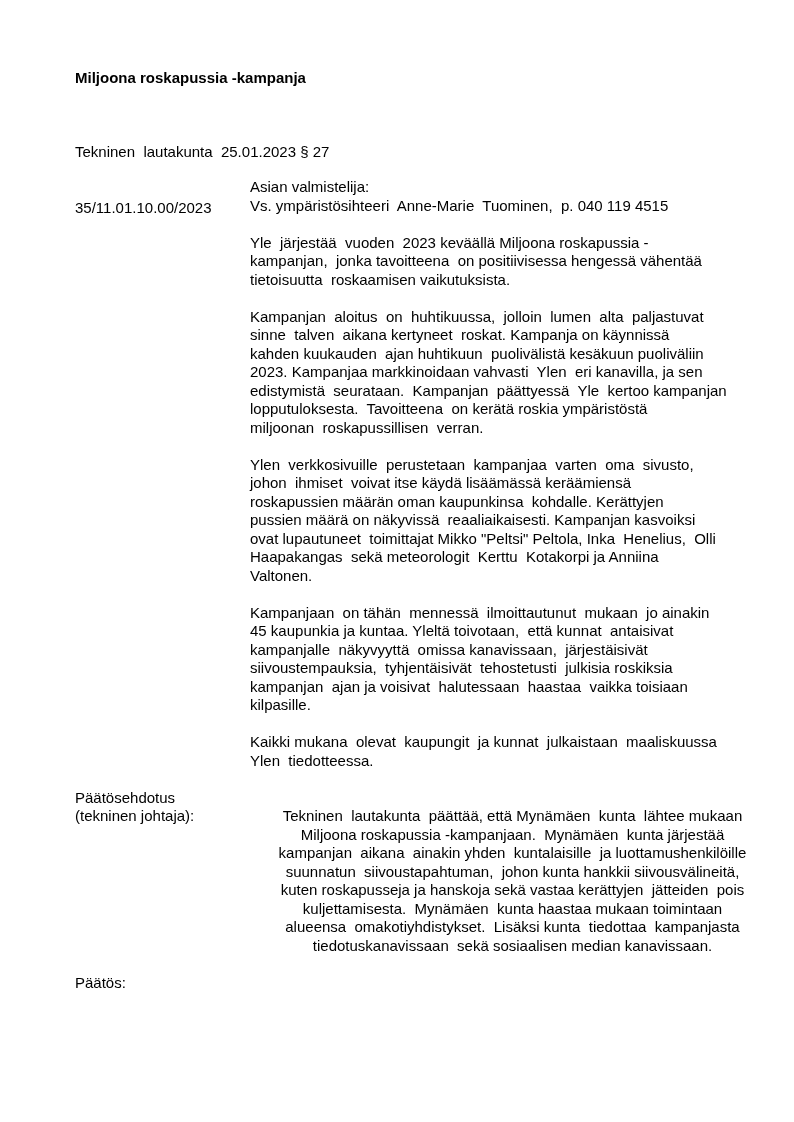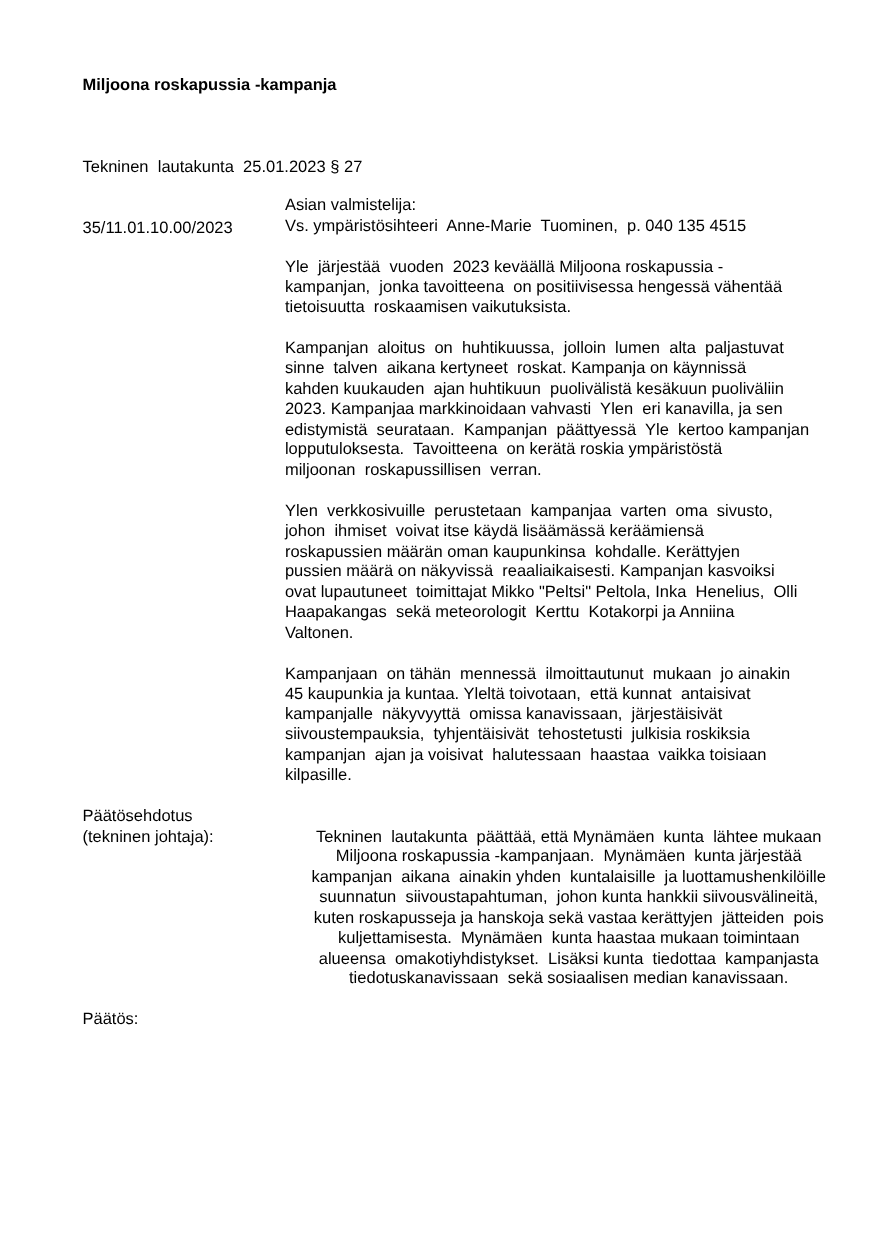--- a/index.html
+++ b/index.html
@@ -33,21 +33,20 @@
   }
   .doc-body {
     position: absolute;
     left: 75px;
     top: 178px;
     width: 700px;
   }
   .row {
     display: flex;
     margin-bottom: 18.5px;
-    gap: 9px;
   }
   .row .label-col {
     flex: 0 0 175px;
     width: 175px;
     white-space: pre;
   }
   .row .content-col {
     flex: 1 1 auto;
     white-space: pre;
   }
@@ -65,21 +64,21 @@
 
   <div class="doc-meta">
     <div>Tekninen  lautakunta  25.01.2023 § 27</div>
     <div>35/11.01.10.00/2023</div>
   </div>
 
   <div class="doc-body">
 
     <div class="row">
       <div class="label-col"></div>
-      <div class="content-col"><div>Asian valmistelija:</div><div>Vs. ympäristösihteeri  Anne-Marie  Tuominen,  p. 040 135 4515</div></div>
+      <div class="content-col"><div>Asian valmistelija:</div><div>Vs. ympäristösihteeri  Anne-Marie  Tuominen,  p. 040 119 4515</div></div>
     </div>
 
     <div class="row">
       <div class="label-col"></div>
       <div class="content-col"><div>Yle  järjestää  vuoden  2023 keväällä Miljoona roskapussia -</div><div>kampanjan,  jonka tavoitteena  on positiivisessa hengessä vähentää</div><div>tietoisuutta  roskaamisen vaikutuksista.</div></div>
     </div>
 
     <div class="row">
       <div class="label-col"></div>
       <div class="content-col"><div>Kampanjan  aloitus  on  huhtikuussa,  jolloin  lumen  alta  paljastuvat</div><div>sinne  talven  aikana kertyneet  roskat. Kampanja on käynnissä</div><div>kahden kuukauden  ajan huhtikuun  puolivälistä kesäkuun puoliväliin</div><div>2023. Kampanjaa markkinoidaan vahvasti  Ylen  eri kanavilla, ja sen</div><div>edistymistä  seurataan.  Kampanjan  päättyessä  Yle  kertoo kampanjan</div><div>lopputuloksesta.  Tavoitteena  on kerätä roskia ympäristöstä</div><div>miljoonan  roskapussillisen  verran.</div></div>
@@ -88,20 +87,24 @@
     <div class="row">
       <div class="label-col"></div>
       <div class="content-col"><div>Ylen  verkkosivuille  perustetaan  kampanjaa  varten  oma  sivusto,</div><div>johon  ihmiset  voivat itse käydä lisäämässä keräämiensä</div><div>roskapussien määrän oman kaupunkinsa  kohdalle. Kerättyjen</div><div>pussien määrä on näkyvissä  reaaliaikaisesti. Kampanjan kasvoiksi</div><div>ovat lupautuneet  toimittajat Mikko "Peltsi" Peltola, Inka  Henelius,  Olli</div><div>Haapakangas  sekä meteorologit  Kerttu  Kotakorpi ja Anniina</div><div>Valtonen.</div></div>
     </div>
 
     <div class="row">
       <div class="label-col"></div>
       <div class="content-col"><div>Kampanjaan  on tähän  mennessä  ilmoittautunut  mukaan  jo ainakin</div><div>45 kaupunkia ja kuntaa. Yleltä toivotaan,  että kunnat  antaisivat</div><div>kampanjalle  näkyvyyttä  omissa kanavissaan,  järjestäisivät</div><div>siivoustempauksia,  tyhjentäisivät  tehostetusti  julkisia roskiksia</div><div>kampanjan  ajan ja voisivat  halutessaan  haastaa  vaikka toisiaan</div><div>kilpasille.</div></div>
     </div>
 
+    <div class="row">
+      <div class="label-col"></div>
+      <div class="content-col"><div>Kaikki mukana  olevat  kaupungit  ja kunnat  julkaistaan  maaliskuussa</div><div>Ylen  tiedotteessa.</div></div>
+    </div>
 
     <div class="row">
       <div class="label-col"><div>Päätösehdotus</div><div>(tekninen johtaja):</div></div>
       <div class="content-col offset-one-line"><div>Tekninen  lautakunta  päättää, että Mynämäen  kunta  lähtee mukaan</div><div>Miljoona roskapussia -kampanjaan.  Mynämäen  kunta järjestää</div><div>kampanjan  aikana  ainakin yhden  kuntalaisille  ja luottamushenkilöille</div><div>suunnatun  siivoustapahtuman,  johon kunta hankkii siivousvälineitä,</div><div>kuten roskapusseja ja hanskoja sekä vastaa kerättyjen  jätteiden  pois</div><div>kuljettamisesta.  Mynämäen  kunta haastaa mukaan toimintaan</div><div>alueensa  omakotiyhdistykset.  Lisäksi kunta  tiedottaa  kampanjasta</div><div>tiedotuskanavissaan  sekä sosiaalisen median kanavissaan.</div></div>
     </div>
 
     <div class="row">
       <div class="label-col"><div>Päätös:</div></div>
     </div>
 

